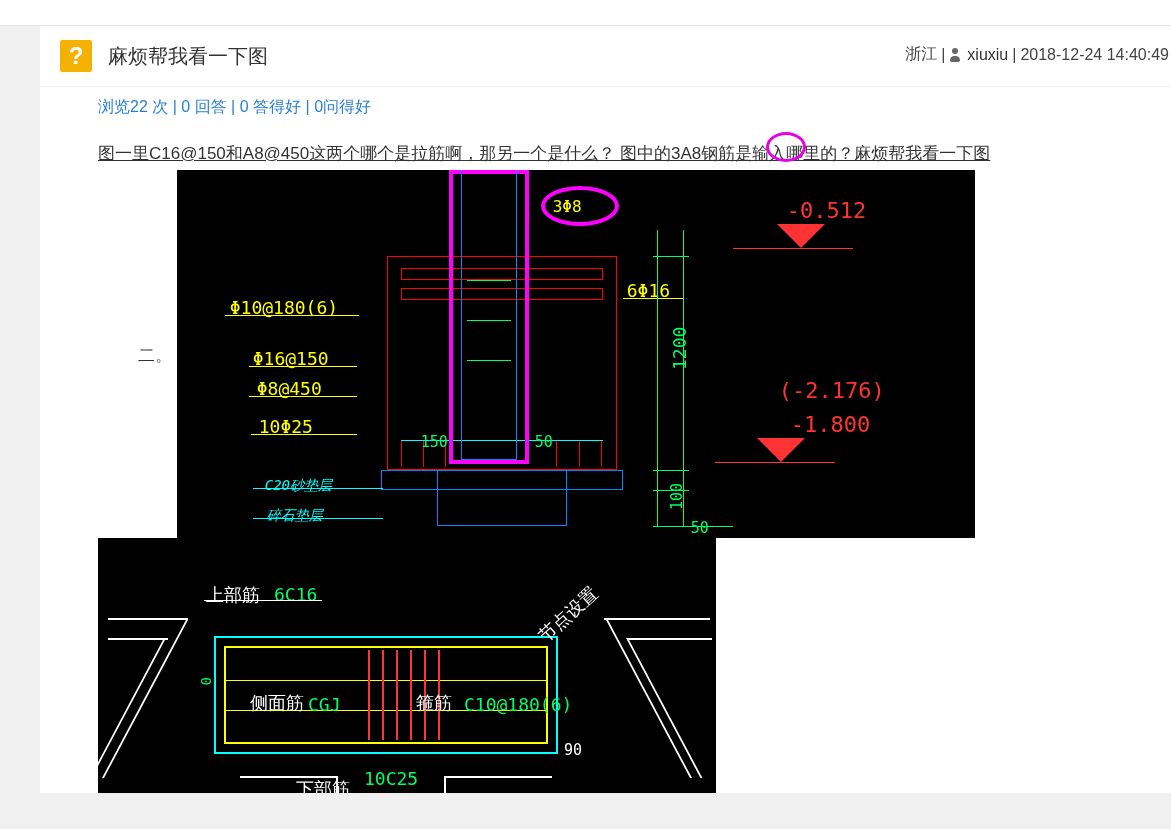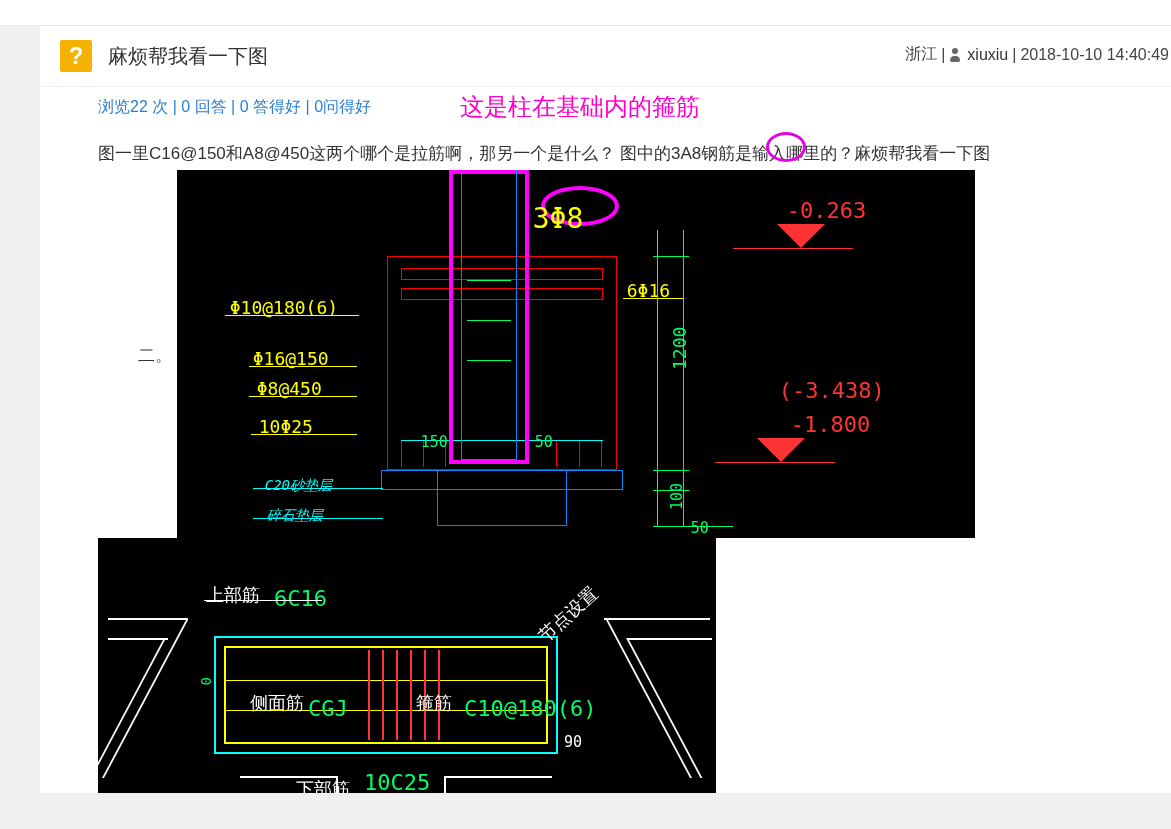--- a/index.html
+++ b/index.html
@@ -93,21 +93,21 @@
     font-size: 16px;
     margin-bottom: 20px;
   }
   .stats a { color: #2a7fd4; text-decoration: none; }
   .qtext {
     font-size: 17px;
     color: #333;
     line-height: 1.9;
     position: relative;
   }
-  .qtext .line1 { white-space: nowrap; }
+  .qtext .line1 { white-space: nowrap; text-decoration: underline; }
   .inline-image-wrap { display: block; margin-left: 40px; }
   .pink-circle-q {
     position: absolute;
     border: 3px solid #e600e6;
     border-radius: 50%;
     width: 40px; height: 30px;
     left: 668px; top: -6px;
     pointer-events: none;
   }
   .line2-marker {
@@ -150,21 +150,21 @@
   .cad2 {
     display: block;
     width: 618px; height: 255px;
     background: #000;
     position: relative;
     margin-left: 0px;
     font-family: "SimSun", monospace;
     overflow: hidden;
   }
   .cad2 .wht { position: absolute; color: #fff; font-size: 18px; white-space: nowrap; }
-  .cad2 .grn { position: absolute; color: #00ff66; font-size: 22px; white-space: nowrap; }
+  .cad2 .grn { position: absolute; color: #00ff66; font-size: 18px; white-space: nowrap; }
   .cad2 .wline { position: absolute; background: #fff; }
   .cad2 .yrect { position: absolute; border: 2px solid #ffff00; }
   .cad2 .cyanrect { position: absolute; border: 2px solid #00ffff; }
   .cad2 .yl { position: absolute; background: #ffff00; }
   .cad2 .rl { position: absolute; background: #ff3333; width: 2px; }
 </style>
 </head>
 <body>
 
 <div class="topbar"></div>
@@ -173,26 +173,25 @@
 
   <div class="header">
     <div class="q-icon">?</div>
     <div class="title">麻烦帮我看一下图</div>
     <div class="meta-right">
       <span>浙江</span>
       <span> | </span>
       <span class="user-icon"></span>
       <a href="#" style="color:#333;text-decoration:none">xiuxiu</a>
       <span> | </span>
-      <span>2018-10-10 14:40:49</span>
+      <span>2018-12-24 14:40:49</span>
     </div>
   </div>
 
   <div class="body">
-    <div class="annot-top">这是柱在基础内的箍筋</div>
 
     <div class="stats">
       <a href="#">浏览22 次</a>
       <span> | </span>
       <a href="#">0 回答</a>
       <span> | </span>
       <a href="#">0 答得好</a>
       <span> | </span>
       <a href="#">0问得好</a>
     </div>
@@ -239,21 +238,21 @@
           <div class="mag-oval" style="left:364px;top:16px;width:78px;height:40px"></div>
 
           
           <div class="blue-box" style="left:284px;top:0;width:56px;height:290px;border-top:none"></div>
           
           <div class="gline" style="left:290px;top:110px;width:44px;height:1px"></div>
           <div class="gline" style="left:290px;top:150px;width:44px;height:1px"></div>
           <div class="gline" style="left:290px;top:190px;width:44px;height:1px"></div>
 
           
-          <span class="yel" style="left:356px;top:22px;font-size:28px">3Φ8</span>
+          <span class="yel" style="left:376px;top:22px;font-size:16px">3Φ8</span>
           
           <span class="yel" style="left:450px;top:104px">6Φ16</span>
           <div class="yline" style="left:446px;top:128px;width:60px"></div>
 
           
           <span class="grn" style="left:244px;top:258px;font-size:15px">150</span>
           <span class="grn" style="left:358px;top:258px;font-size:15px">50</span>
 
           
           <div class="blue-box" style="left:204px;top:300px;width:242px;height:20px"></div>
@@ -268,25 +267,25 @@
           <div class="gline" style="left:506px;top:60px;width:1px;height:296px"></div>
           <div class="gline" style="left:476px;top:86px;width:36px;height:1px"></div>
           <div class="gline" style="left:476px;top:300px;width:36px;height:1px"></div>
           <div class="gline" style="left:476px;top:320px;width:36px;height:1px"></div>
           <div class="gline" style="left:476px;top:356px;width:80px;height:1px"></div>
           <span class="grn" style="left:486px;top:200px;transform:rotate(-90deg);transform-origin:left top">1200</span>
           <span class="grn" style="left:486px;top:340px;transform:rotate(-90deg);transform-origin:left top;font-size:15px">100</span>
           <span class="grn" style="left:514px;top:344px;font-size:15px">50</span>
 
           
-          <span class="red" style="left:610px;top:20px">-0.263</span>
+          <span class="red" style="left:610px;top:20px">-0.512</span>
           <div class="rtri" style="left:600px;top:54px"></div>
           <div style="position:absolute;left:556px;top:78px;width:120px;height:1px;background:#ff3333"></div>
 
-          <span class="red" style="left:602px;top:200px">(-3.438)</span>
+          <span class="red" style="left:602px;top:200px">(-2.176)</span>
           <span class="red" style="left:614px;top:234px">-1.800</span>
           <div class="rtri" style="left:580px;top:268px"></div>
           <div style="position:absolute;left:538px;top:292px;width:120px;height:1px;background:#ff3333"></div>
         </div>
       </div>
 
       
       <div class="cad2">
 
         <div class="wline" style="left:10px;top:80px;width:80px;height:2px"></div>
@@ -324,19 +323,19 @@
         <span class="wht" style="left:152px;top:148px">侧面筋</span>
         <span class="grn" style="left:210px;top:150px">CGJ</span>
 
         <span class="wht" style="left:318px;top:148px">箍筋</span>
         <span class="grn" style="left:366px;top:150px">C10@180(6)</span>
 
         <span class="wht" style="left:198px;top:234px">下部筋</span>
         <span class="grn" style="left:266px;top:224px">10C25</span>
 
         <span class="wht" style="left:432px;top:88px;transform:rotate(-42deg);transform-origin:left top">节点设置</span>
-        <span class="wht" style="left:466px;top:190px;font-size:15px">90</span>
+        <span class="wht" style="left:466px;top:198px;font-size:15px">90</span>
         <span class="grn" style="left:104px;top:130px;transform:rotate(-90deg);font-size:14px">0</span>
       </div>
 
     </div>
   </div>
 </div>
 
 </body></html>

